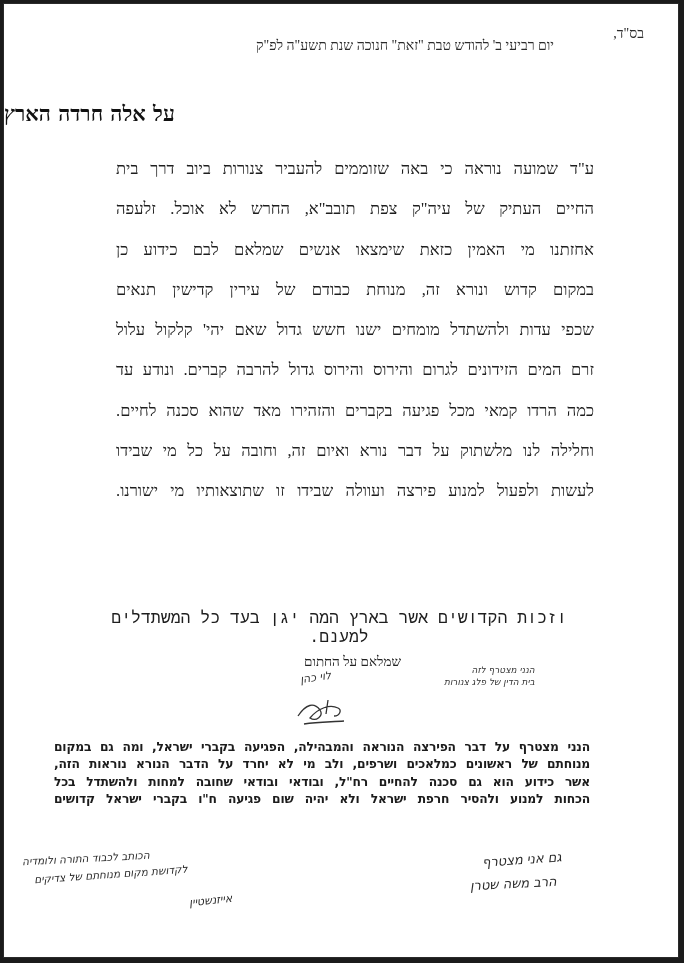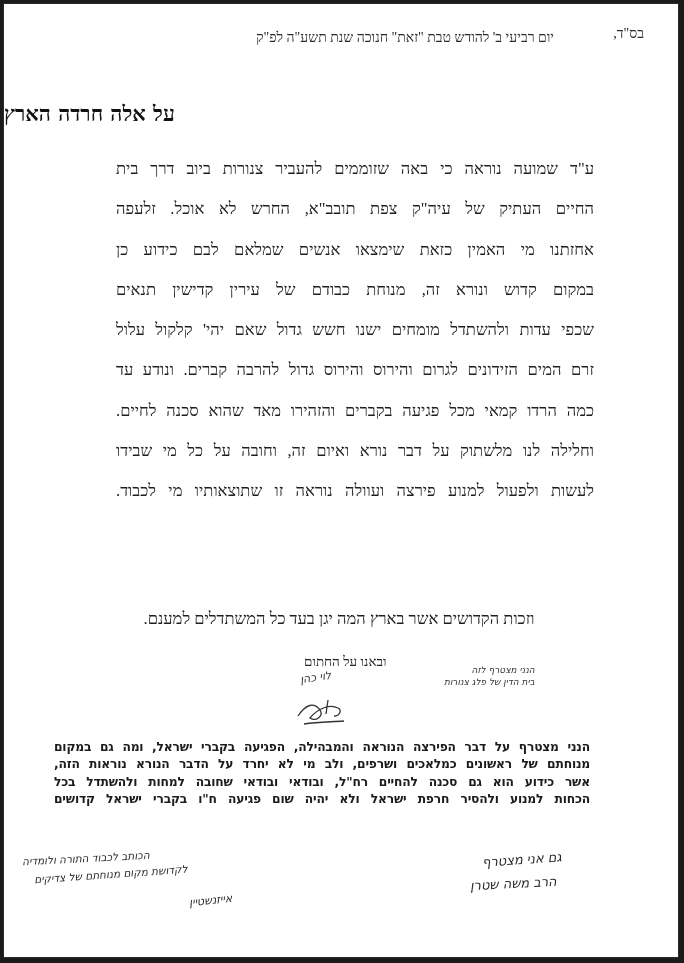--- a/index.html
+++ b/index.html
@@ -16,37 +16,37 @@
       box-sizing: border-box;
       color: #1a1a1a;
     }
     .rtl { direction: rtl; unicode-bidi: embed; }
     .header-line {
       position: absolute; top: 22px; right: 34px; left: 80px;
       height: 24px; font-size: 14px; color: #2b2b2b;
       font-family: "Liberation Serif", serif;
     }
     .header-bsd { position: absolute; right: 0; top: 0; }
-    .header-date { position: absolute; right: 90px; top: 4px; }
+    .header-date { position: absolute; right: 90px; top: 12px; }
     .title {
       position: absolute; top: 97px; left: 0; right: 0; text-align: left;
       font-size: 21px; font-weight: bold; color: #111;
       font-family: "DejaVu Serif", serif;
     }
     .body-text {
       position: absolute; top: 145px; left: 112px; width: 478px;
       font-size: 16.5px; line-height: 40.3px; color: #1e1e1e;
       text-align: justify; text-align-last: justify;
       font-family: "Liberation Serif", serif;
     }
     .body-text .ln { display: block; white-space: nowrap; height: 40.3px; }
     .closing {
       position: absolute; top: 605px; left: 100px; width: 470px;
       text-align: center; font-size: 16.5px; color: #1e1e1e;
-      font-family: Liberation Serif, serif;
+      font-family: Liberation Mono, monospace;
     }
     .signed-below {
       position: absolute; top: 650px; left: 300px;
       font-size: 13.5px; color: #222;
       font-family: "Liberation Serif", serif;
     }
     .sig {
       position: absolute; font-family: "DejaVu Sans", sans-serif;
       color: #333; font-style: italic;
     }
@@ -88,26 +88,26 @@
 
   <div class="body-text rtl">
     <span class="ln">ע"ד שמועה נוראה כי באה שזוממים להעביר צנורות ביוב דרך בית</span>
     <span class="ln">החיים העתיק של עיה"ק צפת תובב"א, החרש לא אוכל. זלעפה</span>
     <span class="ln">אחזתנו מי האמין כזאת שימצאו אנשים שמלאם לבם כידוע כן</span>
     <span class="ln">במקום קדוש ונורא זה, מנוחת כבודם של עירין קדישין תנאים</span>
     <span class="ln">שכפי עדות ולהשתדל מומחים ישנו חשש גדול שאם יהי' קלקול עלול</span>
     <span class="ln">זרם המים הזידונים לגרום והירוס והירוס גדול להרבה קברים. ונודע עד</span>
     <span class="ln">כמה הרדו קמאי מכל פגיעה בקברים והזהירו מאד שהוא סכנה לחיים.</span>
     <span class="ln">וחלילה לנו מלשתוק על דבר נורא ואיום זה, וחובה על כל מי שבידו</span>
-    <span class="ln">לעשות ולפעול למנוע פירצה ועוולה נוראה זו שתוצאותיו מי לכבוד.</span>
+    <span class="ln">לעשות ולפעול למנוע פירצה ועוולה שבידו זו שתוצאותיו מי ישורנו.</span>
   </div>
 
   <div class="closing rtl">וזכות הקדושים אשר בארץ המה יגן בעד כל המשתדלים למענם.</div>
 
-  <div class="signed-below rtl">ובאנו על החתום</div>
+  <div class="signed-below rtl">שמלאם על החתום</div>
 
   <div class="sig sig1 rtl">
     <div>הנני מצטרף לזה</div>
     <div>בית הדין של פלג צנורות</div>
   </div>
   <div class="sig sig2 rtl">לוי כהן</div>
   <svg class="sig-scribble" viewBox="0 0 60 34">
     <path d="M4 22 C12 10, 20 8, 26 16 C30 22, 22 28, 16 24 C24 14, 36 10, 44 14 C48 16, 46 22, 40 22 M10 30 C24 28, 36 28, 50 27 M34 6 L32 20" fill="none" stroke="#333" stroke-width="1.3"></path>
   </svg>
 

